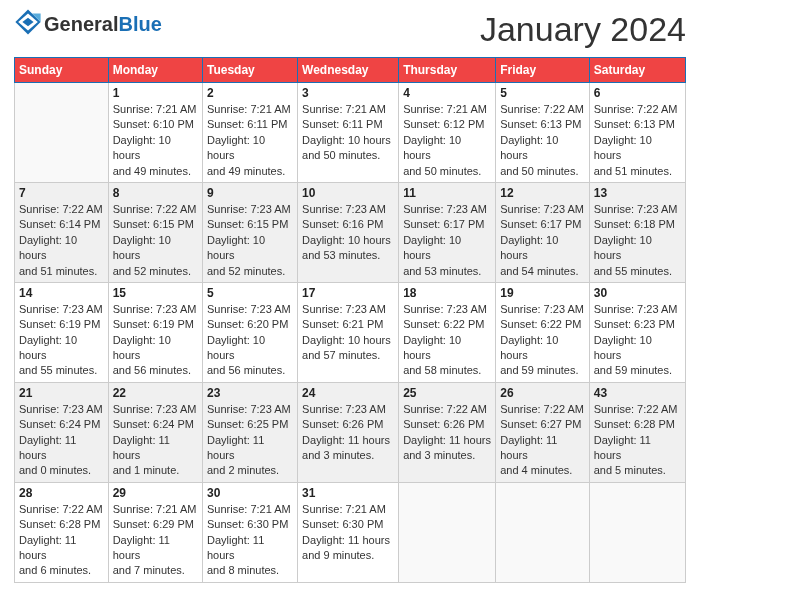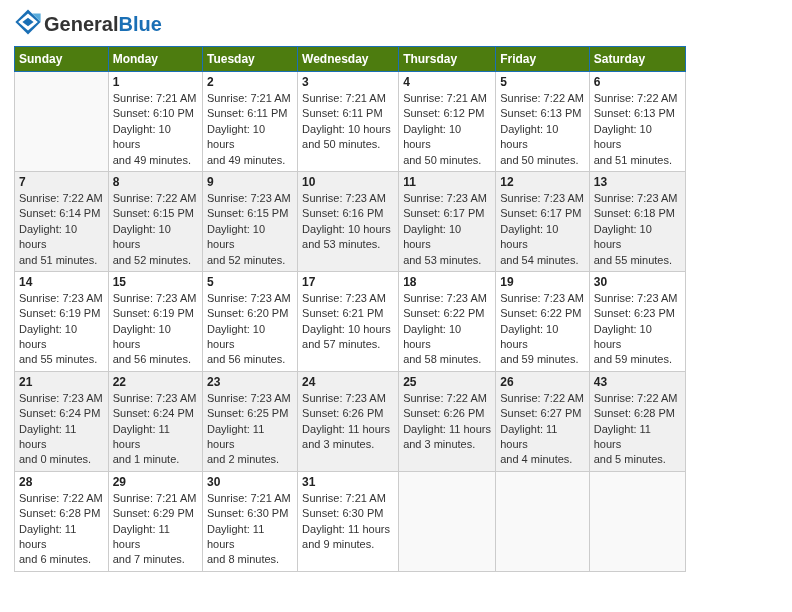--- a/index.html
+++ b/index.html
@@ -50,21 +50,21 @@
     }
     .subtitle {
       font-size: 15px;
       color: #555;
     }
     .calendar {
       width: 100%;
       border-collapse: collapse;
     }
     .calendar th {
-      background: #4d7c0f;
+      background: #ef4444;
       color: #fff;
       font-weight: bold;
       font-size: 12px;
       padding: 5px 4px;
       text-align: left;
       border: 1px solid #1a6fb5;
     }
     .calendar td {
       border: 1px solid #ccc;
       vertical-align: top;
@@ -102,20 +102,21 @@
         <polygon points="20,14 28,20 20,26 12,20" fill="#1a6fb5"></polygon>
         <polygon points="26,8 38,8 38,20" fill="#5aacdc"></polygon>
       </svg>
       <div>
         <div class="logo-text">
           <span>General</span><span class="blue">Blue</span>
         </div>
       </div>
     </div>
     <div class="title-block">
+      <div class="month-title">January 2024</div>
     </div>
   </div>
 
   <table class="calendar">
     <thead>
       <tr>
         <th>Sunday</th>
         <th>Monday</th>
         <th>Tuesday</th>
         <th>Wednesday</th>

